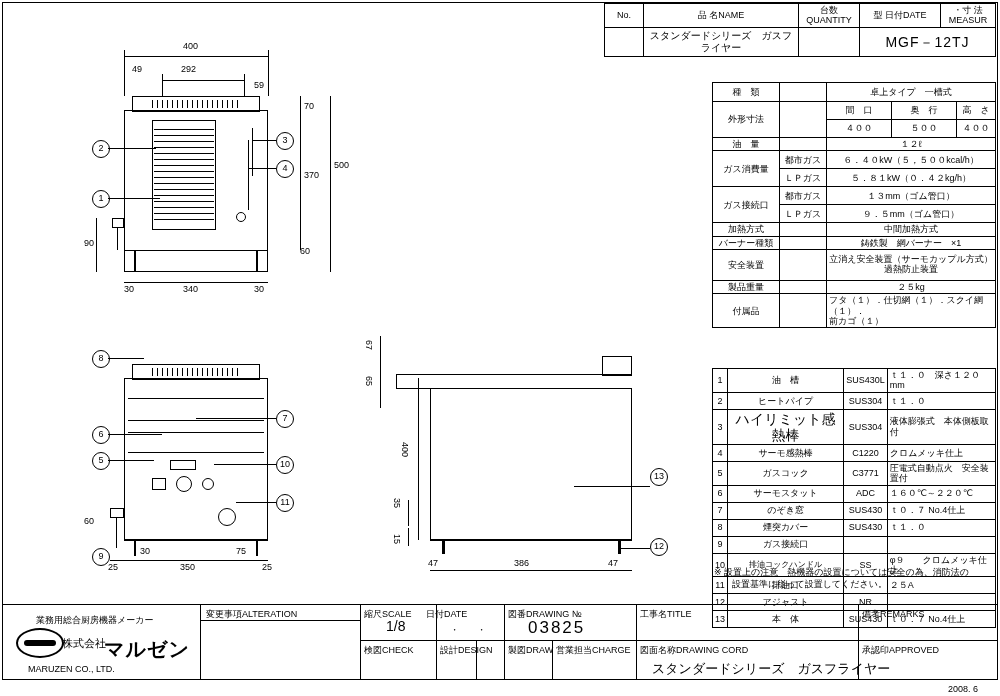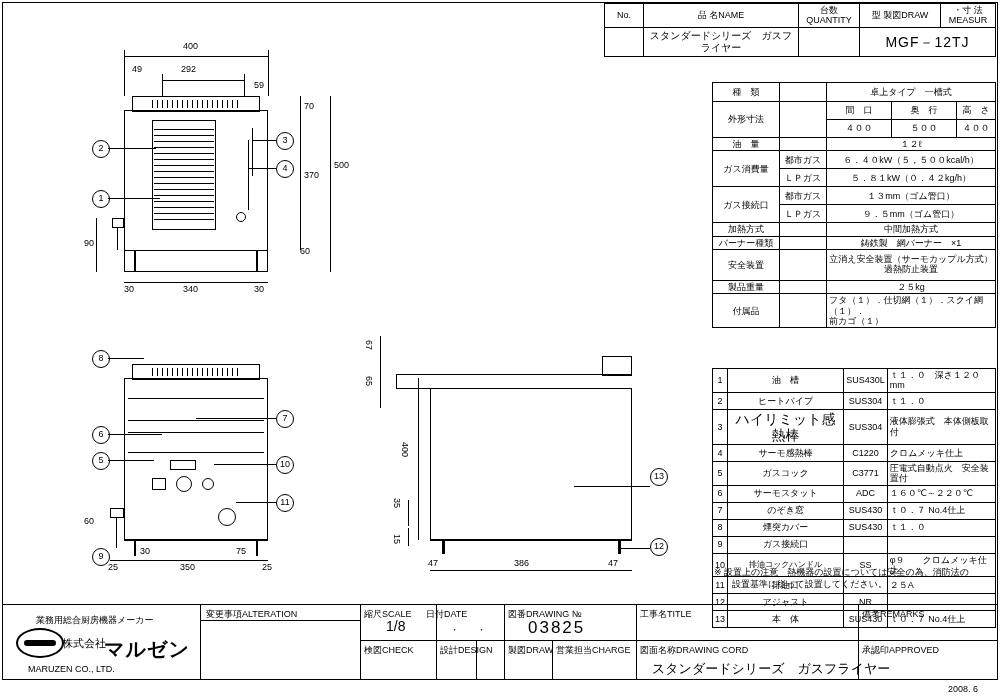--- a/index.html
+++ b/index.html
@@ -31,21 +31,21 @@
 <div class="sheet">
 
   <div class="box" style="left:2px;top:2px;width:996px;height:678px;"></div>
 
   <table class="tbl" style="left:604px;top:3px;width:392px;">
     <tbody>
         <tr>
       <td style="width:34px;height:16px;">No.</td>
       <td style="width:150px;">品 名NAME</td>
       <td style="width:56px;">台数QUANTITY</td>
-      <td style="width:76px;">型 製図DRAW</td>
+      <td style="width:76px;">型 日付DATE</td>
       <td>・寸 法MEASUR</td>
     </tr>
     <tr>
       <td style="height:26px;"></td>
       <td class="ttl">スタンダードシリーズ　ガスフライヤー</td>
       <td></td>
       <td class="big" colspan="2">MGF－12TJ</td>
     </tr>
   </tbody>
     </table>

